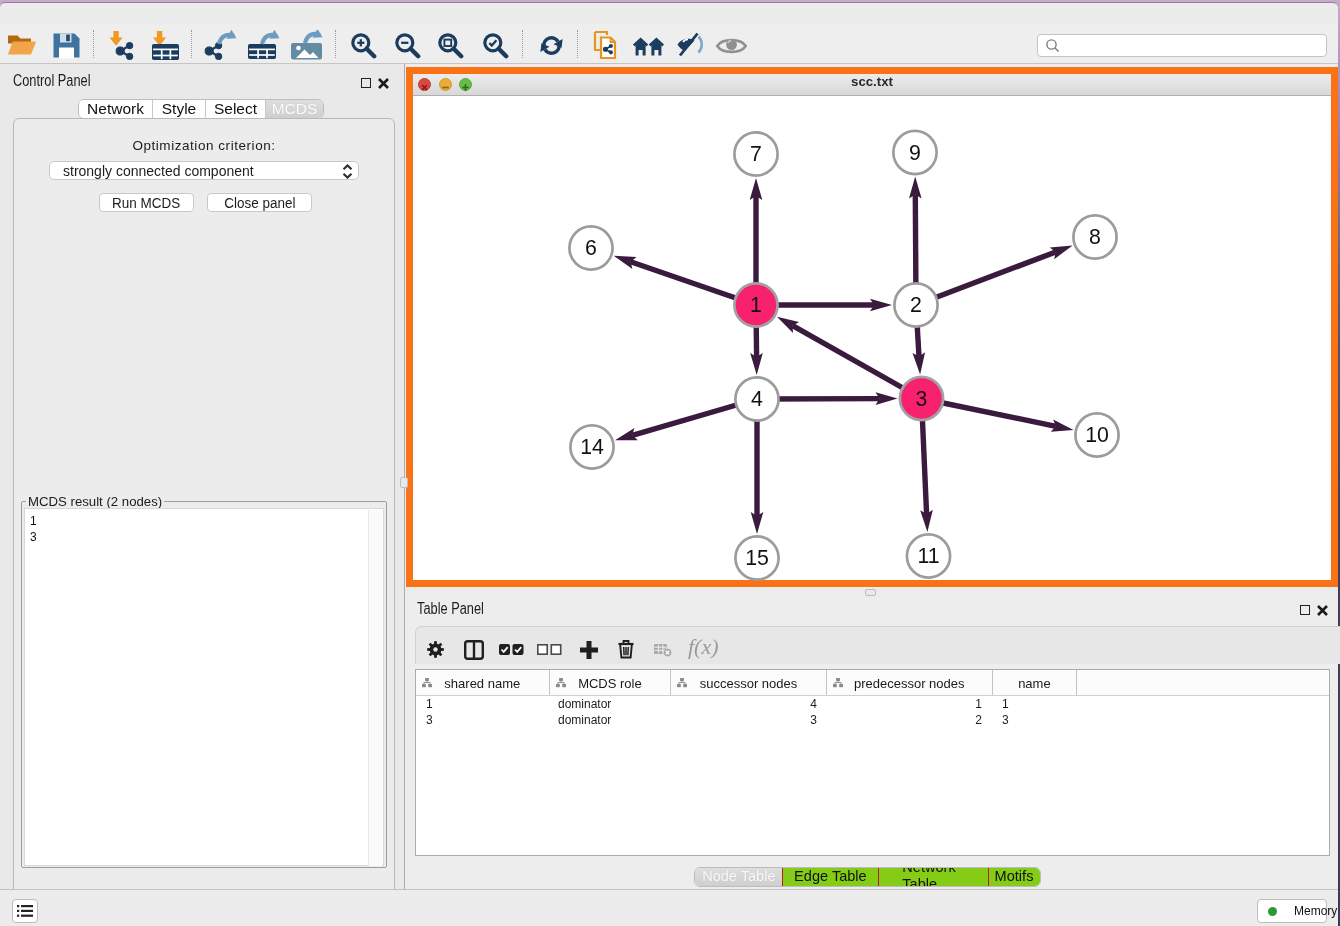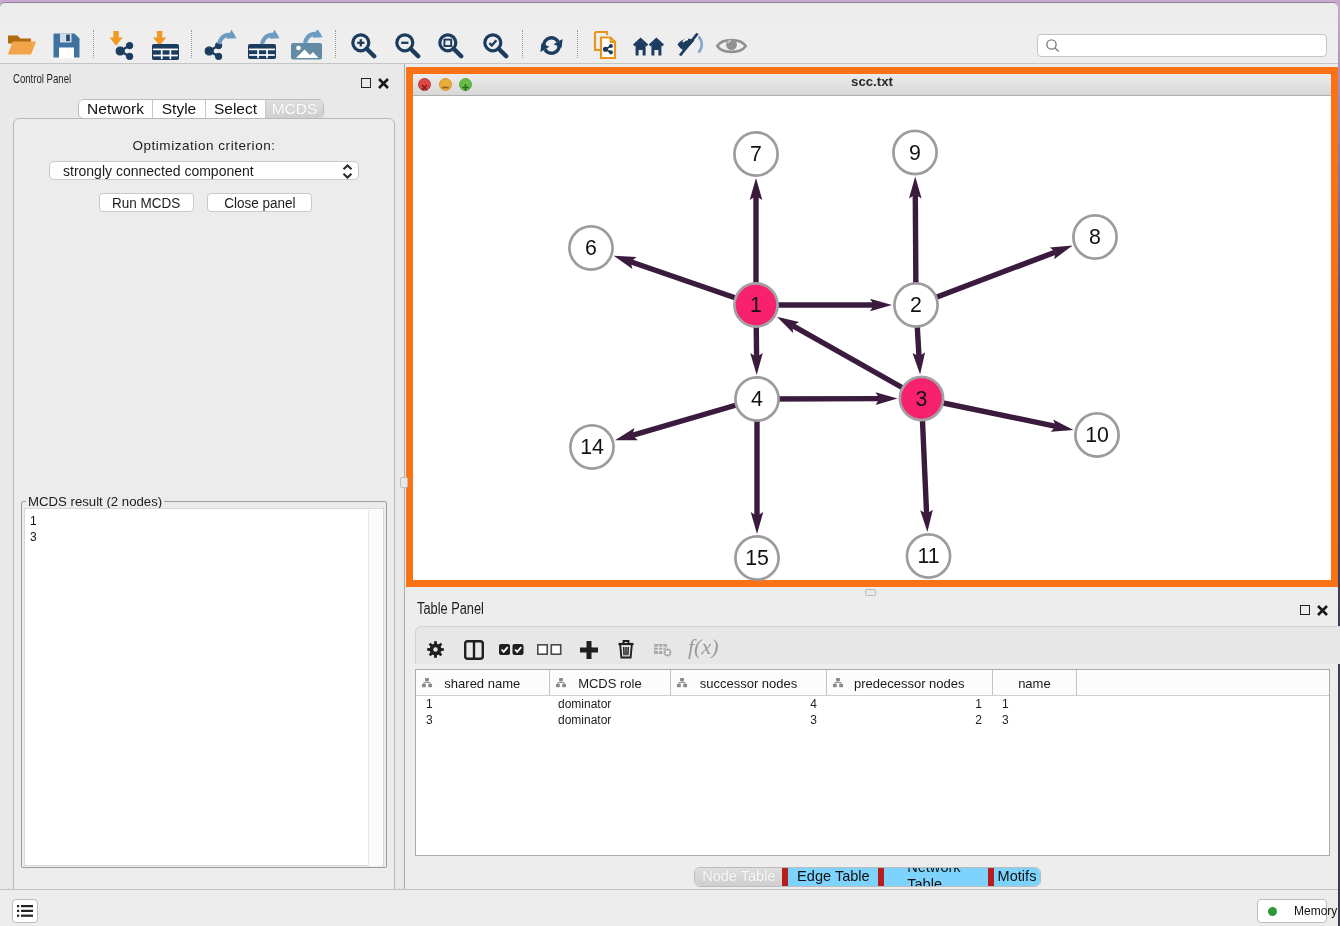--- a/index.html
+++ b/index.html
@@ -14,21 +14,21 @@
 #titlebar { position:absolute; left:0; top:0; width:100%; height:21px; background:#f6f6f6; border-radius:5px 5px 0 0; }
 .tlight { position:absolute; top:5.5px; width:13px; height:13px; border-radius:50%; background:#dcdcdc; border:1px solid #c8c8c8; }
 #ttext { position:absolute; top:3px; left:0; width:100%; text-align:center; font-size:14px; color:#b4b4b4; }
 
 #toolbar { position:absolute; left:0; top:21px; width:100%; height:40px; background:#eeeeee; border-bottom:1px solid #c5c5c5; }
 .tsep { position:absolute; top:6px; height:28px; width:0; border-left:1px dotted #9a9a9a; }
 .ticon { position:absolute; }
 #search { position:absolute; left:1037px; top:10px; width:290px; height:23px; background:#fff; border:1px solid #c4c4c4; border-radius:4px; }
 
 #cp { position:absolute; left:0; top:61px; width:405px; height:825px; background:#e9e9e9; border-right:1px solid #ababab; }
-#cptitle { position:absolute; left:13px; top:8px; font-size:12px; color:#1e1e1e; }
+#cptitle { position:absolute; left:13px; top:8px; font-size:16px; color:#1e1e1e; }
 .flbtn { position:absolute; top:14px; width:10px; height:10px; border:1.6px solid #222; background:transparent; }
 
 #tabs { position:absolute; left:78px; top:35px; height:20px; display:flex; border:1px solid #bcbcbc; border-radius:6px; overflow:hidden; background:#fff; }
 #tabs .seg { height:100%; display:flex; align-items:center; justify-content:center; font-size:15.5px; color:#111; background:#fff; border-left:1px solid #c8c8c8; padding:0 0; }
 #tabs .seg:first-child { border-left:none; }
 #tabs .seg.sel { background:linear-gradient(#dedede,#cfcfcf); color:#fdfdfd; text-shadow:0 0 1px #bbb; }
 #cpbox { position:absolute; left:13px; top:54px; width:382px; height:920px; border:1px solid #b9b9b9; border-radius:6px; background:#ececec; }
 #optlab { position:absolute; left:0; top:19px; width:100%; text-align:center; font-size:13.5px; letter-spacing:0.55px; color:#1c1c1c; }
 #dropdown { position:absolute; left:35px; top:42px; width:310px; height:19px; background:#fff; border:1px solid #c9c9c9; border-radius:5px; font-size:14px; color:#1c1c1c; line-height:19px; padding-left:13px; }
 .btn { position:absolute; top:74px; height:19px; background:#fff; border:1px solid #c9c9c9; border-radius:4px; font-size:15.5px; color:#1c1c1c; text-align:center; line-height:18px; }
@@ -51,21 +51,21 @@
 
 #tp { position:absolute; left:406px; top:595px; width:932px; height:291px; background:#ededed; }
 #tptitle { position:absolute; left:11px; top:2px; font-size:16px; color:#1e1e1e; }
 #tpbar { position:absolute; left:9px; top:28px; width:1010px; height:38px; background:#e7e7e7; border:1px solid #d2d2d2; border-bottom:none; border-radius:6px 6px 0 0; }
 #tbl { position:absolute; left:9px; top:71px; width:915px; height:187px; background:#fff; border:1px solid #ababab; }
 .hcell { position:absolute; top:0; height:25px; border-right:1px solid #c3c3c3; font-size:13px; color:#1a1a1a; text-align:center; line-height:28px; }
 #thead { position:absolute; left:0; top:0; width:100%; height:26px; background:#fcfcfc; border-bottom:1px solid #d0d0d0; }
 .trow { position:absolute; font-size:12px; color:#1c1c1c; }
 
 #btabs { position:absolute; left:288px; top:269px; height:20px; display:flex; border:1px solid #bcbcbc; border-radius:6px; overflow:hidden; background:#fff; }
-#btabs .seg { height:100%; display:flex; align-items:center; justify-content:center; padding-bottom:4px; font-size:15px; color:#111; background:#7dd3fc; border-left:6px solid #b91c1c; }
+#btabs .seg { height:100%; display:flex; align-items:center; justify-content:center; padding-bottom:4px; font-size:15px; color:#111; background:#84cc16; border-left:1px solid #b91c1c; }
 #btabs .seg:first-child { border-left:none; }
 #btabs .seg.sel { background:linear-gradient(#dedede,#cfcfcf); color:#fafafa; text-shadow:0 0 1px #bbb; }
 
 #status { position:absolute; left:0; top:886px; width:100%; height:38px; background:#ececec; border-top:1px solid #c2c2c2; }
 #lstbtn { position:absolute; left:12px; top:9px; width:26px; height:24px; background:#fff; border:1px solid #bdbdbd; border-radius:4px; }
 #membtn { position:absolute; right:11px; top:9px; width:70px; height:24px; background:#fff; border:1px solid #bdbdbd; border-radius:4px; font-size:12px; color:#111; }
 </style>
 </head>
 <body>
 <div id="app">

